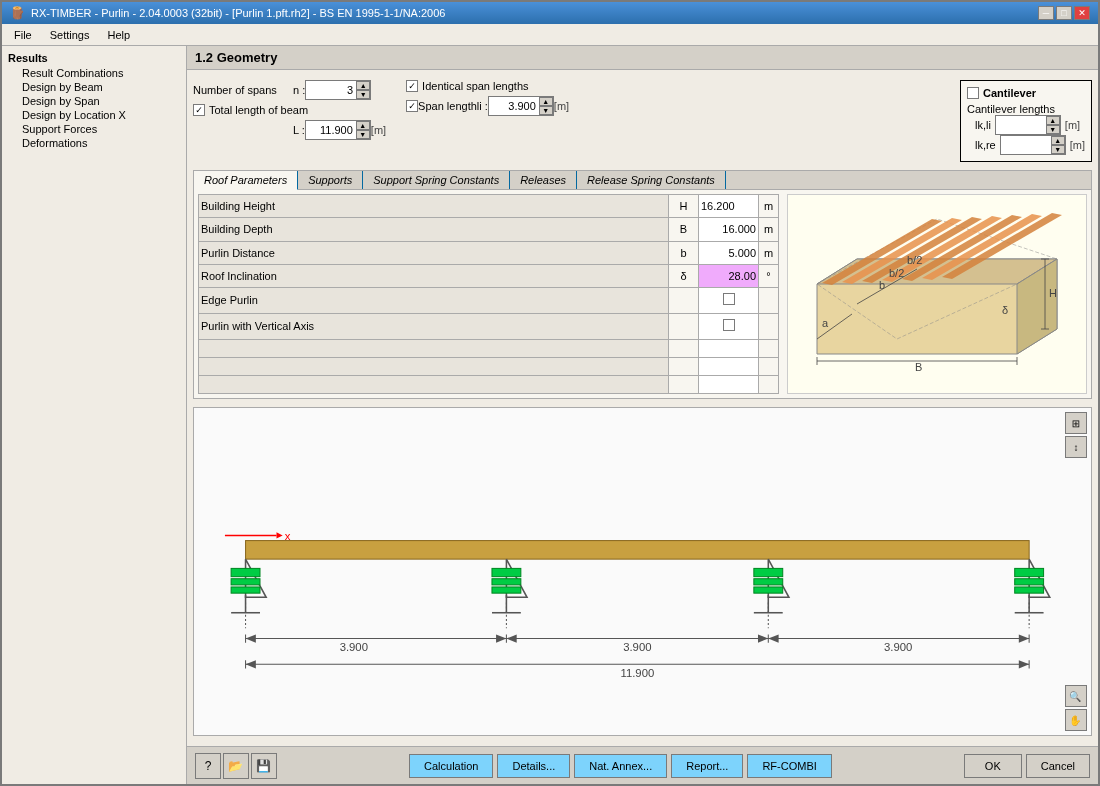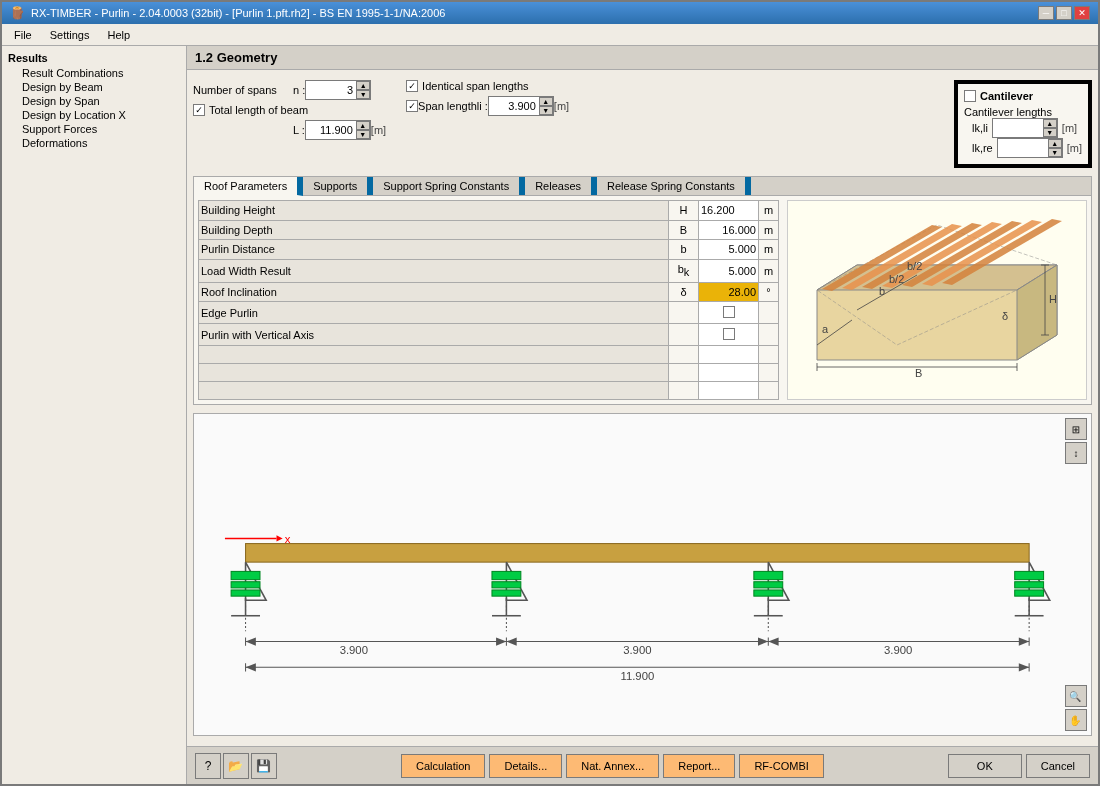--- a/index.html
+++ b/index.html
@@ -34,27 +34,27 @@
     .control-group { display: flex; flex-direction: column; gap: 4px; }
     .control-row { display: flex; align-items: center; gap: 0; }
     .control-label { min-width: 100px; }
     .spinner-input { display: flex; align-items: center; border: 1px solid #7a7a7a; background: white; }
     .spinner-input input { width: 50px; border: none; outline: none; padding: 1px 3px; font-size: 11px; text-align: right; }
     .spinner-btns { display: flex; flex-direction: column; }
     .spin-btn { width: 14px; height: 9px; background: #d4d0c8; border: 1px solid #7a7a7a; cursor: pointer; display: flex; align-items: center; justify-content: center; font-size: 7px; line-height: 1; }
     .unit-label { color: #444; }
     .checkbox-row { display: flex; align-items: center; gap: 4px; }
     
-    .right-controls { margin-left: auto; border: 4px solid #000000; padding: 6px; background: #f8f6f0; }
+    .right-controls { margin-left: auto; border: 1px solid #000000; padding: 6px; background: #f8f6f0; }
     .cantilever-label { font-weight: bold; margin-bottom: 4px; }
     .cantilever-field { display: flex; align-items: center; gap: 4px; margin-left: 8px; }
     
     .tabs-container { border: 1px solid #aaa; background: #f8f6f0; }
     .tabs-header { display: flex; background: #d4d0c8; border-bottom: 1px solid #aaa; }
-    .tab { padding: 3px 10px; cursor: pointer; border-right: 6px solid #0369a1; background: #d4d0c8; }
+    .tab { padding: 3px 10px; cursor: pointer; border-right: 1px solid #0369a1; background: #d4d0c8; font-style: italic; }
     .tab.active { background: #f8f6f0; border-bottom: 1px solid #f8f6f0; margin-bottom: -1px; }
     
     .tab-content { display: flex; padding: 4px; gap: 8px; }
     
     .data-table { border-collapse: collapse; flex: 1; }
     .data-table td, .data-table th { border: 1px solid #aaa; padding: 2px 2px; }
     .data-table tr td:first-child { background: #e8e4dc; min-width: 200px; }
     .data-table tr td:nth-child(2) { background: #f8f6f0; width: 30px; text-align: center; }
     .data-table tr td:nth-child(3) { background: white; width: 60px; text-align: right; }
     .data-table tr td:nth-child(4) { background: #f8f6f0; width: 20px; text-align: center; }
@@ -65,22 +65,22 @@
     
     .diagram-svg { width: 100%; height: 100%; }
     
     .diagram-toolbar { position: absolute; right: 4px; top: 4px; display: flex; flex-direction: column; gap: 2px; }
     .diag-btn { width: 22px; height: 22px; background: #d4d0c8; border: 1px solid #7a7a7a; cursor: pointer; display: flex; align-items: center; justify-content: center; font-size: 10px; }
     
     .bottom-toolbar { height: 38px; background: #d4d0c8; border-top: 1px solid #aaa; display: flex; align-items: center; padding: 4px 8px; gap: 4px; }
     .bottom-left-btns { display: flex; gap: 2px; }
     .icon-btn { width: 26px; height: 26px; background: #d4d0c8; border: 1px solid #7a7a7a; cursor: pointer; display: flex; align-items: center; justify-content: center; font-size: 12px; }
     .spacer { flex: 1; }
-    .action-btn { padding: 5px 14px; background: #fdba74; border: 1px solid #7a7a7a; cursor: pointer; height: 24px; }
-    .ok-btn { padding: 3px 28px; background: #d4d0c8; border: 1px solid #7a7a7a; cursor: pointer; height: 24px; }
+    .action-btn { padding: 5px 14px; background: #7dd3fc; border: 1px solid #7a7a7a; cursor: pointer; height: 24px; }
+    .ok-btn { padding: 3px 20px; background: #d4d0c8; border: 1px solid #7a7a7a; cursor: pointer; height: 24px; }
     .cancel-btn { padding: 3px 14px; background: #d4d0c8; border: 1px solid #7a7a7a; cursor: pointer; height: 24px; }
 
     .checkbox { width: 12px; height: 12px; border: 1px solid #7a7a7a; background: white; display: inline-flex; align-items: center; justify-content: center; cursor: pointer; }
     .checkbox.checked::after { content: '✓'; font-size: 9px; }
     
     .diagram-bottom-btns { position: absolute; right: 4px; bottom: 4px; display: flex; flex-direction: column; gap: 2px; }
   </style>
 </head>
 <body>
 
@@ -233,29 +233,23 @@
                   <td><input type="text" value="16.000" style="width: 100%; border: none; outline: none; background: transparent; text-align: right;"></td>
                   <td>m</td>
                 </tr>
                 <tr>
                   <td>Purlin Distance</td>
                   <td>b</td>
                   <td><input type="text" value="5.000" style="width: 100%; border: none; outline: none; background: transparent; text-align: right;"></td>
                   <td>m</td>
                 </tr>
                 <tr>
-                  <td>Load Width Result</td>
-                  <td>b<sub>k</sub></td>
-                  <td><input type="text" value="5.000" style="width: 100%; border: none; outline: none; background: transparent; text-align: right;"></td>
-                  <td>m</td>
-                </tr>
-                <tr>
                   <td>Roof Inclination</td>
                   <td>δ</td>
-                  <td style="background:#eab308;"><input type="text" value="28.00" style="width: 100%; border: none; outline: none; background: transparent; text-align: right;"></td>
+                  <td style="background:#f0abfc;"><input type="text" value="28.00" style="width: 100%; border: none; outline: none; background: transparent; text-align: right;"></td>
                   <td>°</td>
                 </tr>
                 <tr>
                   <td>Edge Purlin</td>
                   <td></td>
                   <td style="text-align:center;"><div class="checkbox"></div></td>
                   <td></td>
                 </tr>
                 <tr>
                   <td>Purlin with Vertical Axis</td>

